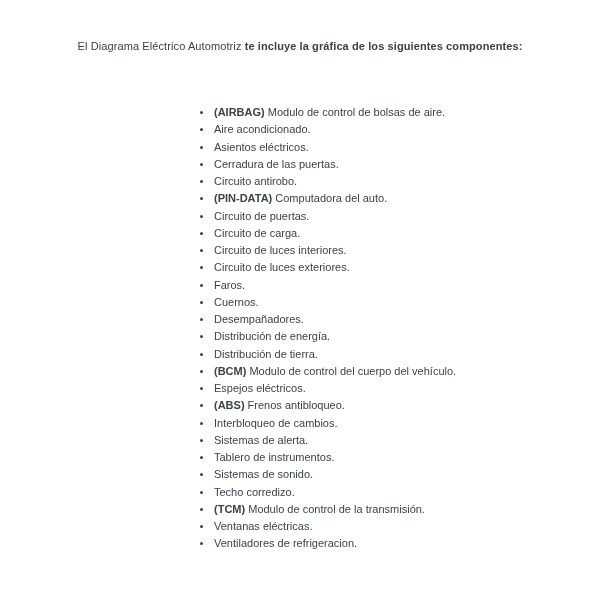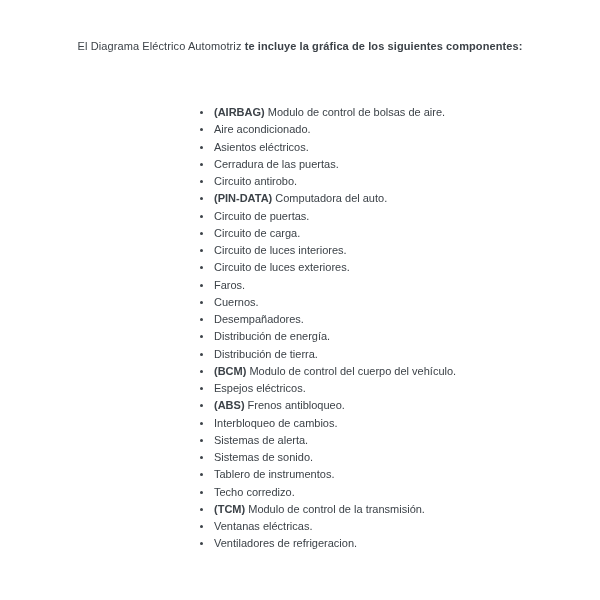--- a/index.html
+++ b/index.html
@@ -82,20 +82,20 @@
       <li><span>Faros.</span></li>
       <li><span>Cuernos.</span></li>
       <li><span>Desempañadores.</span></li>
       <li><span>Distribución de energía.</span></li>
       <li><span>Distribución de tierra.</span></li>
       <li><strong>(BCM) </strong><span>Modulo de control del cuerpo del vehículo.</span></li>
       <li><span>Espejos eléctricos.</span></li>
       <li><strong>(ABS) </strong><span>Frenos antibloqueo.</span></li>
       <li><span>Interbloqueo de cambios.</span></li>
       <li><span>Sistemas de alerta.</span></li>
+      <li><span>Tablero de instrumentos.</span></li>
       <li><span>Sistemas de sonido.</span></li>
-      <li><span>Tablero de instrumentos.</span></li>
       <li><span>Techo corredizo.</span></li>
       <li><strong>(TCM) </strong><span>Modulo de control de la transmisión.</span></li>
       <li><span>Ventanas eléctricas.</span></li>
       <li><span>Ventiladores de refrigeracion.</span></li>
     </ul>
 </div>
 
 </body></html>

